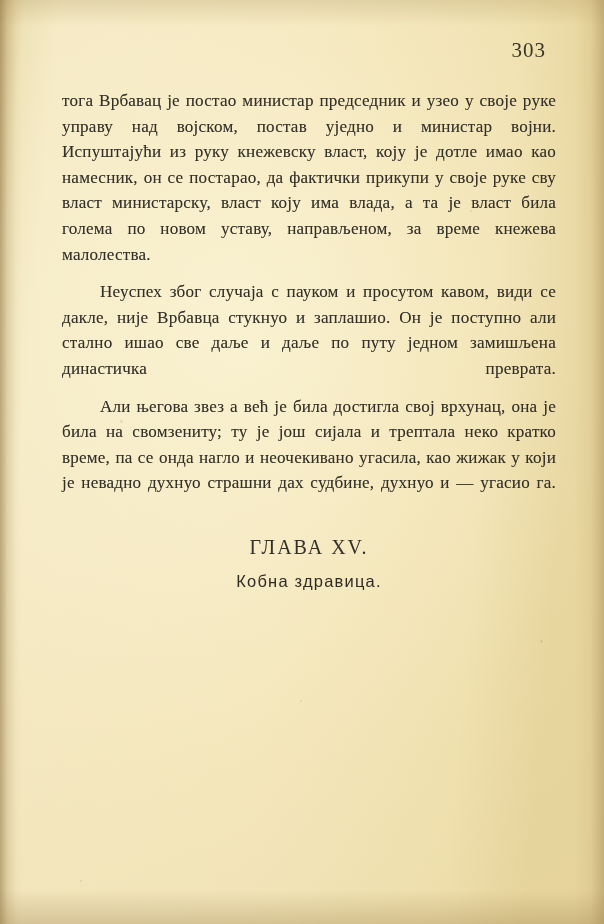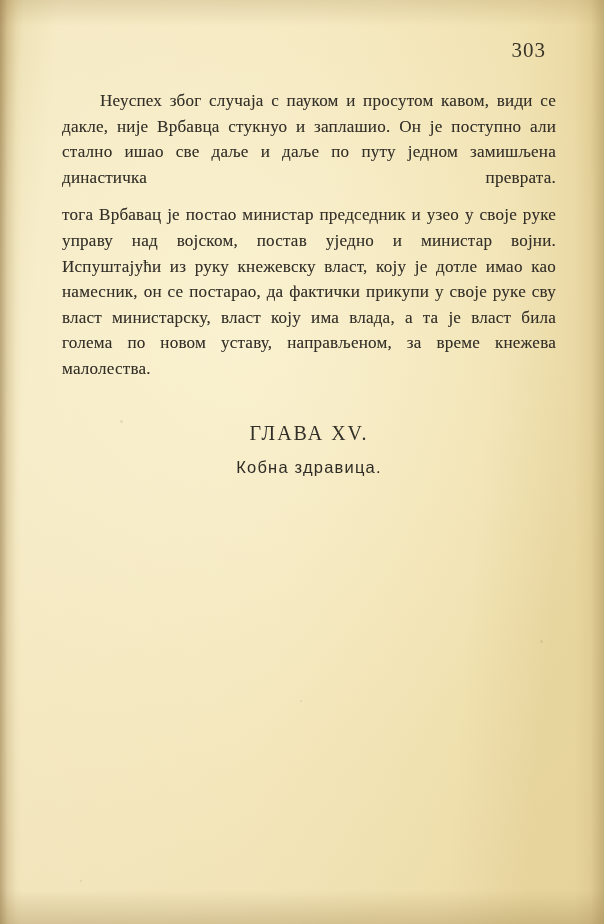--- a/index.html
+++ b/index.html
@@ -137,24 +137,25 @@
 <div class="speck" style="left:300px;top:700px;width:2px;height:2px;"></div>
 <div class="speck" style="left:540px;top:640px;width:3px;height:3px;"></div>
 <div class="speck" style="left:80px;top:880px;width:2px;height:2px;"></div>
 
 <div class="page">
 
   <div class="page-number">303</div>
 
   <div class="content">
 
+    <p class="para jfull">тога Врбавац је постао министар председник и узео у своје руке управу над војском, постав уједно и министар војни. Испуштајући из руку кнежевску власт, коју је дотле имао као намесник, он се постарао, да фактички прикупи у своје руке сву власт министарску, власт коју има влада, а та је власт била голема по новом уставу, направљеном, за време кнежева малолества.</p>
+
     <p class="para indent jfull">Неуспех због случаја с пауком и просутом кавом, види се дакле, није Врбавца стукнуо и заплашио. Он је поступно али стално ишао све даље и даље по путу једном замишљена династичка преврата.</p>
 
-    <p class="para jfull">тога Врбавац је постао министар председник и узео у своје руке управу над војском, постав уједно и министар војни. Испуштајући из руку кнежевску власт, коју је дотле имао као намесник, он се постарао, да фактички прикупи у своје руке сву власт министарску, власт коју има влада, а та је власт била голема по новом уставу, направљеном, за време кнежева малолества.</p>
-
+    <p class="para indent jfull">Али његова звез а већ је била достигла свој врхунац, она је била на свомзениту; ту је још сијала и трептала неко кратко време, па се онда нагло и неочекивано угасила, као жижак у који је невадно духнуо страшни дах судбине, духнуо и — угасио га.</p>
 
     <div class="chapter">
       <div class="chapter-title">ГЛАВА XV.</div>
       <div class="chapter-subtitle">Кобна здравица.</div>
     </div>
 
 
   </div>
 </div>
 

